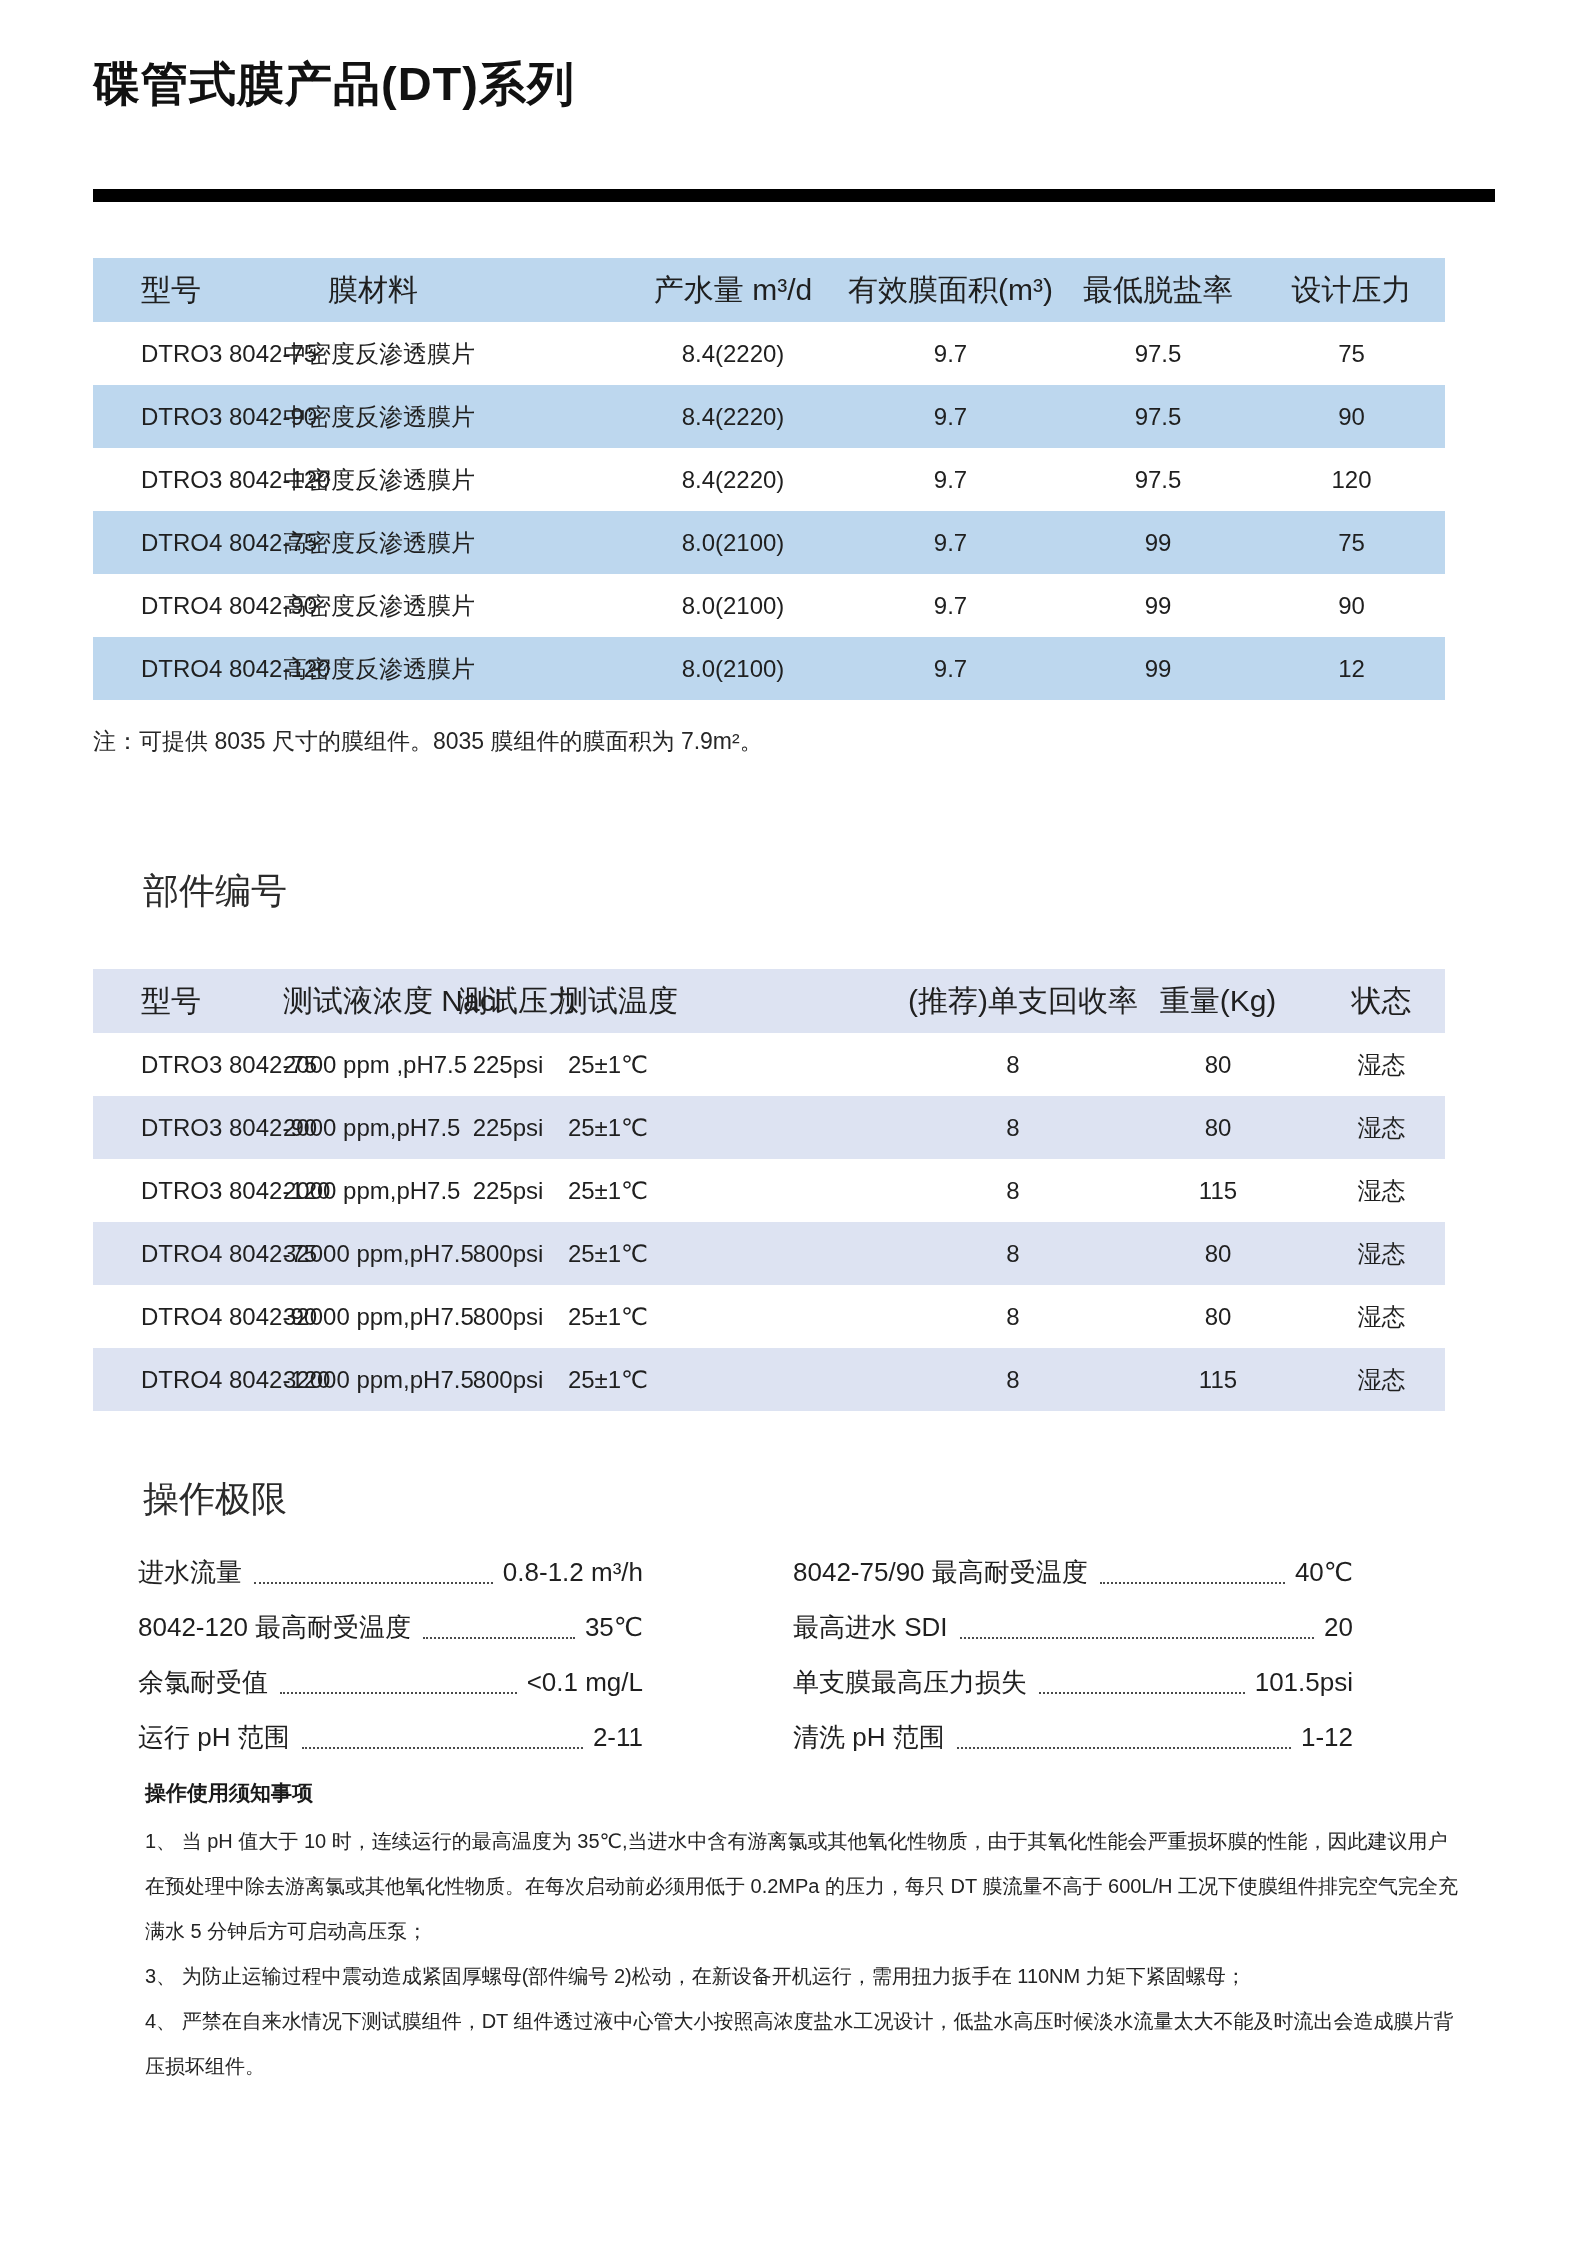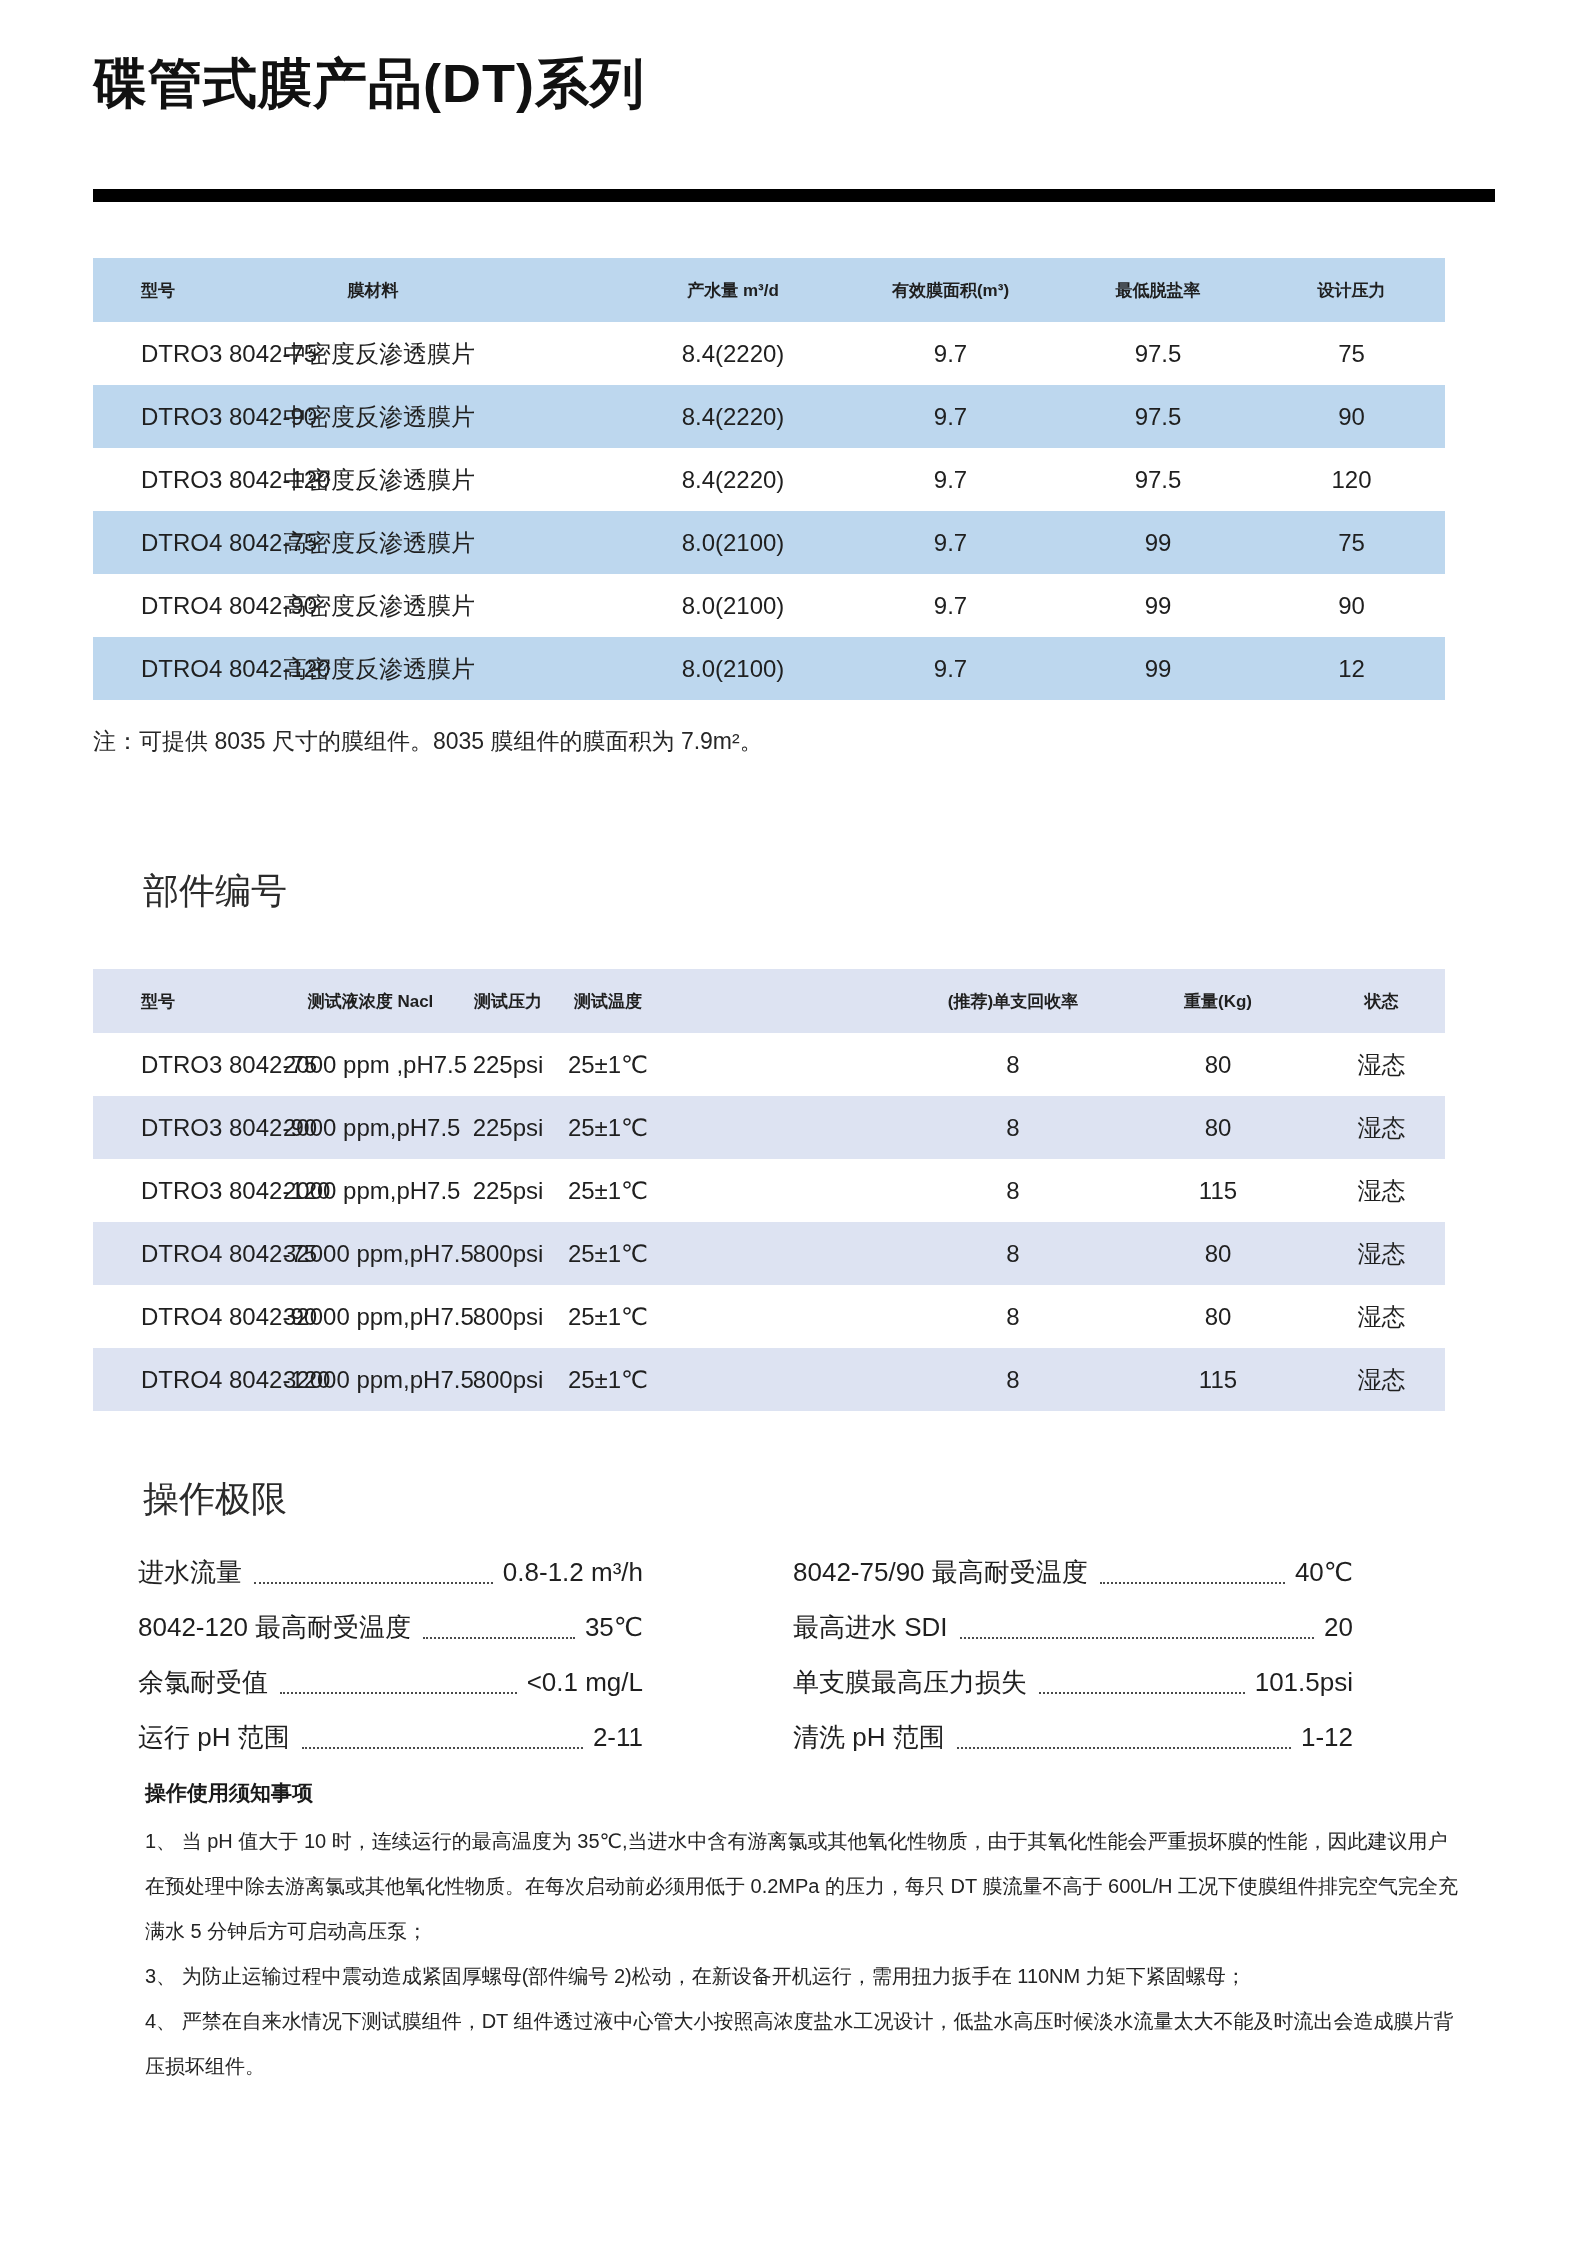--- a/index.html
+++ b/index.html
@@ -7,35 +7,35 @@
     width: 1588px; height: 2245px;
     background: #ffffff;
     overflow: hidden;
     font-family: "Liberation Sans", "DejaVu Sans", sans-serif;
     color: #1f1f1f;
     -webkit-font-smoothing: antialiased;
   }
   .page { padding: 56px 93px 0 93px; width: 1402px; }
 
   .main-title {
-    font-size: 54px; font-weight: 700; color: #111;
+    font-size: 47px; font-weight: 700; color: #111;
     line-height: 55px; margin: 0; letter-spacing: 1px;
   }
   .title-rule { margin-top: 78px; height: 13px; background: #000; width: 1402px; }
 
   table.spec {
     border-collapse: collapse; table-layout: fixed;
     width: 1352px; margin-top: 56px;
   }
   table.spec th, table.spec td {
     height: 63px; padding: 0; text-align: center;
     vertical-align: middle; white-space: nowrap;
     font-size: 24px; color: #1f1f1f;
   }
-  table.spec th { font-size: 17px; font-weight: 700; height: 64px; }
+  table.spec th { font-size: 30px; font-weight: 400; height: 64px; }
   table.spec th.c0, table.spec td.c0 { text-align: left; padding-left: 48px; }
 
   .t1 thead th { background: #BDD7EE; }
   .t1 tbody tr:nth-child(even) td { background: #BDD7EE; }
   .t1 th.c2, .t1 td.c2 { padding-left: 160px; }
 
   .t2 thead th { background: #DDE3F2; }
   .t2 tbody tr:nth-child(even) td { background: #DDE3F2; }
   .t2 th.c4, .t2 td.c4 { padding-left: 250px; }
 

